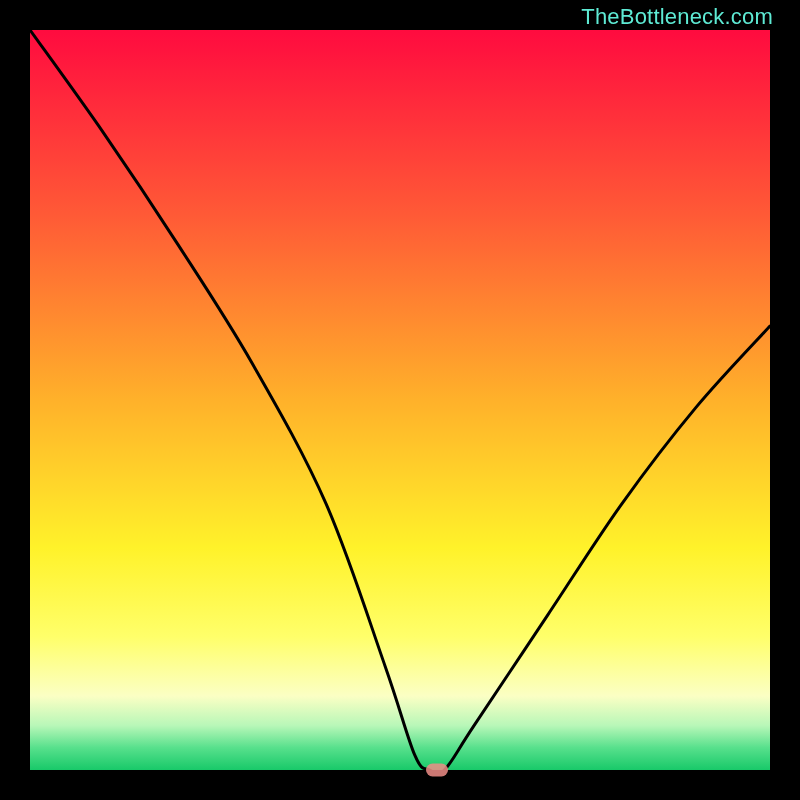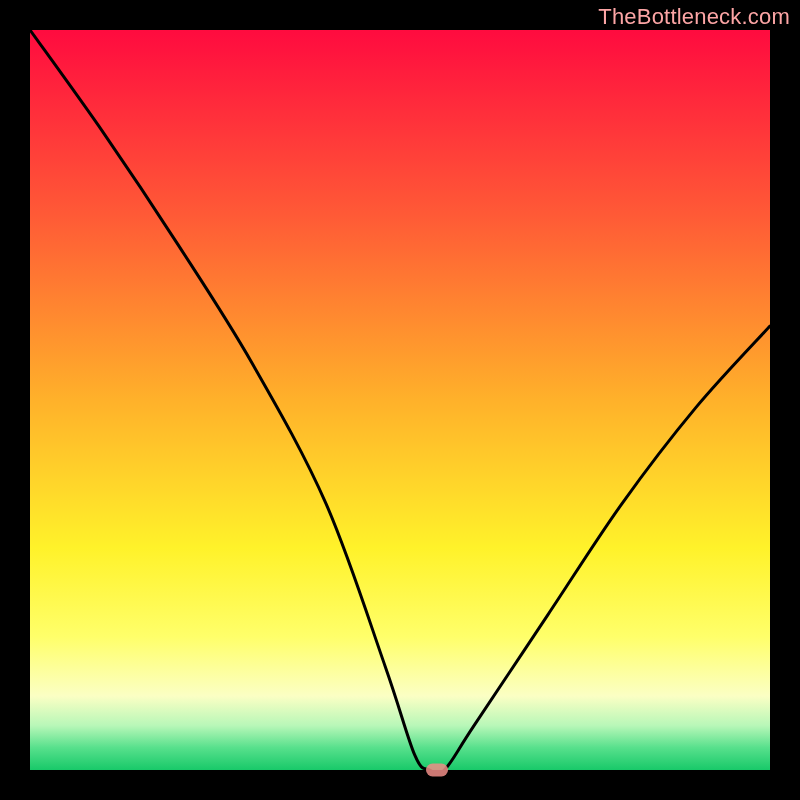--- a/index.html
+++ b/index.html
@@ -13,22 +13,22 @@
   }
   .frame {
     position: relative;
     width: 800px;
     height: 800px;
     background: #000;
   }
   .watermark {
     position: absolute;
     top: 4px;
-    right: 10px;
-    color: #fca5a5;
+    right: 27px;
+    color: #5eead4;
     font-size: 22px;
     font-weight: 500;
     letter-spacing: 0.2px;
     z-index: 5;
   }
   .plot {
     position: absolute;
     left: 30px;
     top: 30px;
     width: 740px;

